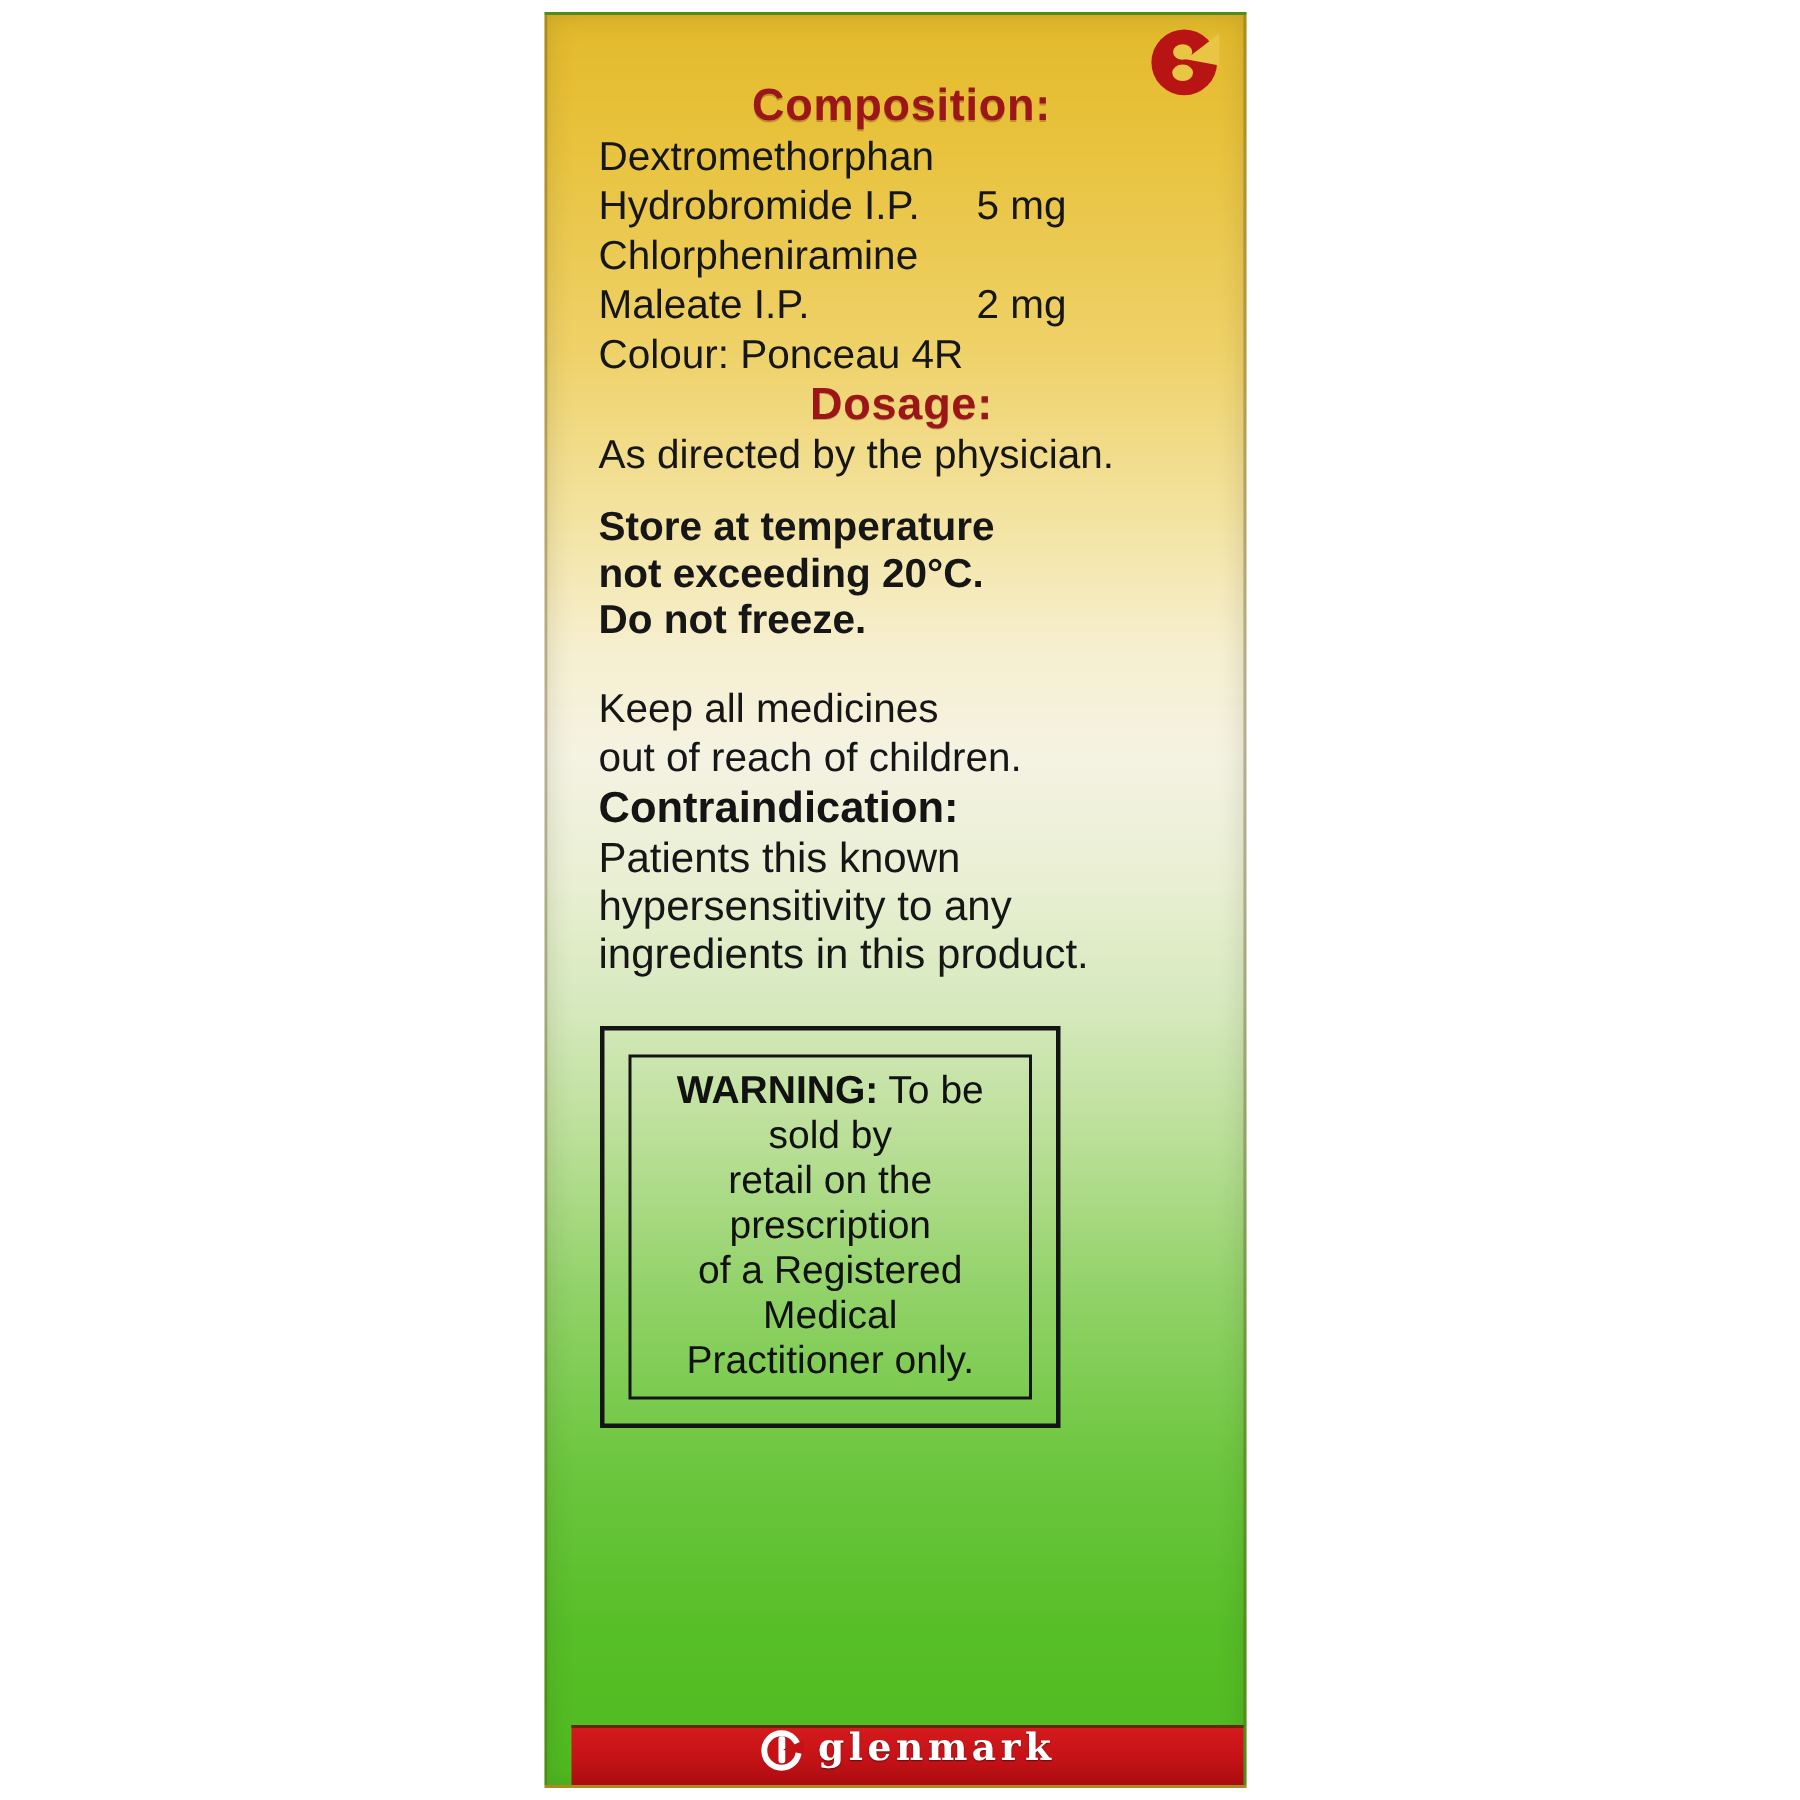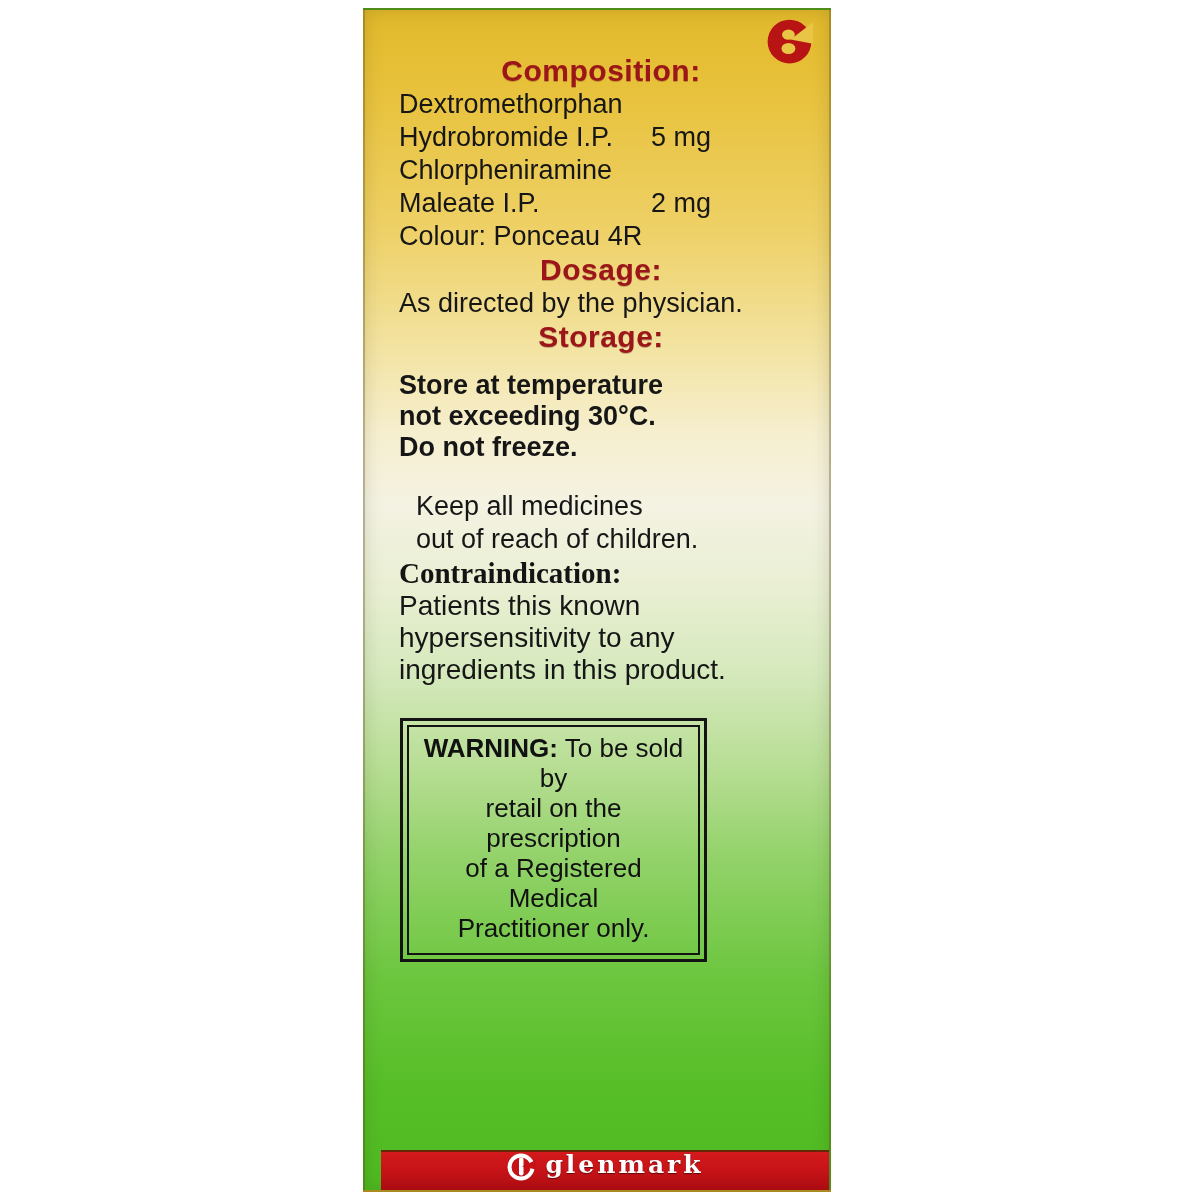--- a/index.html
+++ b/index.html
@@ -19,33 +19,33 @@
       #b8de95 64%, #92d269 72%, #6cc63e 82%, #57be28 91%, #4fba20 100%);
     box-shadow:inset 0 0 18px rgba(40,40,10,0.15);
   }
   .content{position:relative;padding:44px 26px 0 34px;color:#161616;}
   .monogram{position:absolute;top:7px;right:16px;width:47px;height:47px;}
   h2.red{
     margin:0;color:#9c1518;font-size:30px;line-height:34px;font-weight:700;
     letter-spacing:0.5px;text-shadow:0 1px 0 rgba(60,0,0,0.25);text-align:center;
   }
   h2.black{
-    margin:0;color:#141414;font-size:29px;line-height:34px;font-weight:700;font-family:Liberation Serif, serif;
+    margin:0;color:#141414;font-size:29px;line-height:34px;font-weight:700;
   }
   .row{position:relative;font-size:27px;line-height:33px;font-weight:400;}
   .row .val{position:absolute;left:252px;top:0;}
   .row:nth-child(7) .val{left:282px;}
   .bodyline{font-size:27px;line-height:33px;font-weight:400;}
   .boldline{font-size:27px;line-height:31px;font-weight:700;}
-  .mt12{margin-top:12px;} .mt16{margin-top:16px;} .mt27{margin-top:27px;margin-left:17px;}
+  .mt12{margin-top:12px;} .mt16{margin-top:16px;} .mt27{margin-top:27px;}
   .mt28{margin-top:28px;} .mt30{margin-top:30px;} .mt32{margin-top:32px;}
   .contra-line{font-size:28px;line-height:32px;font-weight:400;}
   .warnbox{
     box-sizing:border-box;width:307px;margin-left:1px;
-    border:3px solid #141414;padding:4px;background:transparent;
+    border:3px solid #141414;padding:16px;background:transparent;
   }
   .warninner{
     border:2px solid #141414;padding:6px 8px 10px;text-align:center;
   }
   .warnline{font-size:26px;line-height:30px;font-weight:400;color:#111;}
   .warnlabel{font-weight:700;}
   .band{
     position:absolute;left:16px;right:0;bottom:0;height:38px;
     background:linear-gradient(180deg,#d41a1c 0%, #c41217 55%, #a90c10 100%);
     border-top:2px solid rgba(45,60,0,0.55);
@@ -92,24 +92,23 @@
       </div>
       <div class="row">
         <span>Colour: Ponceau 4R</span>
         <span class="val"></span>
       </div>
     </div>
 
     <h2 class="red mt12">Dosage:</h2>
     <div class="bodyline">As directed by the physician.</div>
 
-    <h2 class="red mt30">Storage:</h2>
     <div class="mt16">
       <div class="boldline">Store at temperature</div>
-      <div class="boldline">not exceeding 30°C.</div>
+      <div class="boldline">not exceeding 20°C.</div>
       <div class="boldline">Do not freeze.</div>
     </div>
     <div class="mt27">
       <div class="bodyline">Keep all medicines</div>
       <div class="bodyline">out of reach of children.</div>
     </div>
 
     <h2 class="black mt28">Contraindication:</h2>
     <div>
       <div class="contra-line">Patients this known</div>

